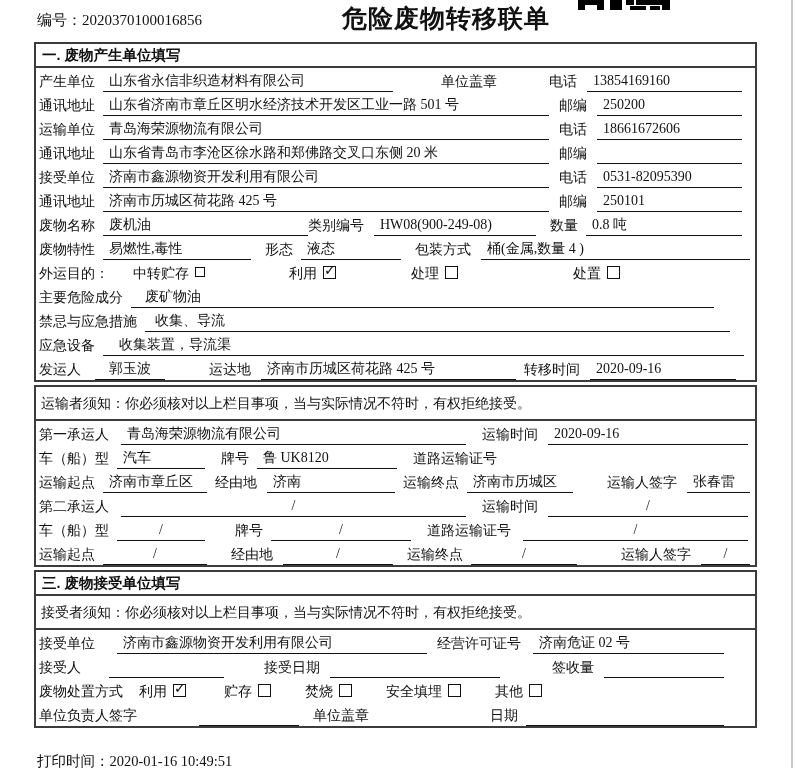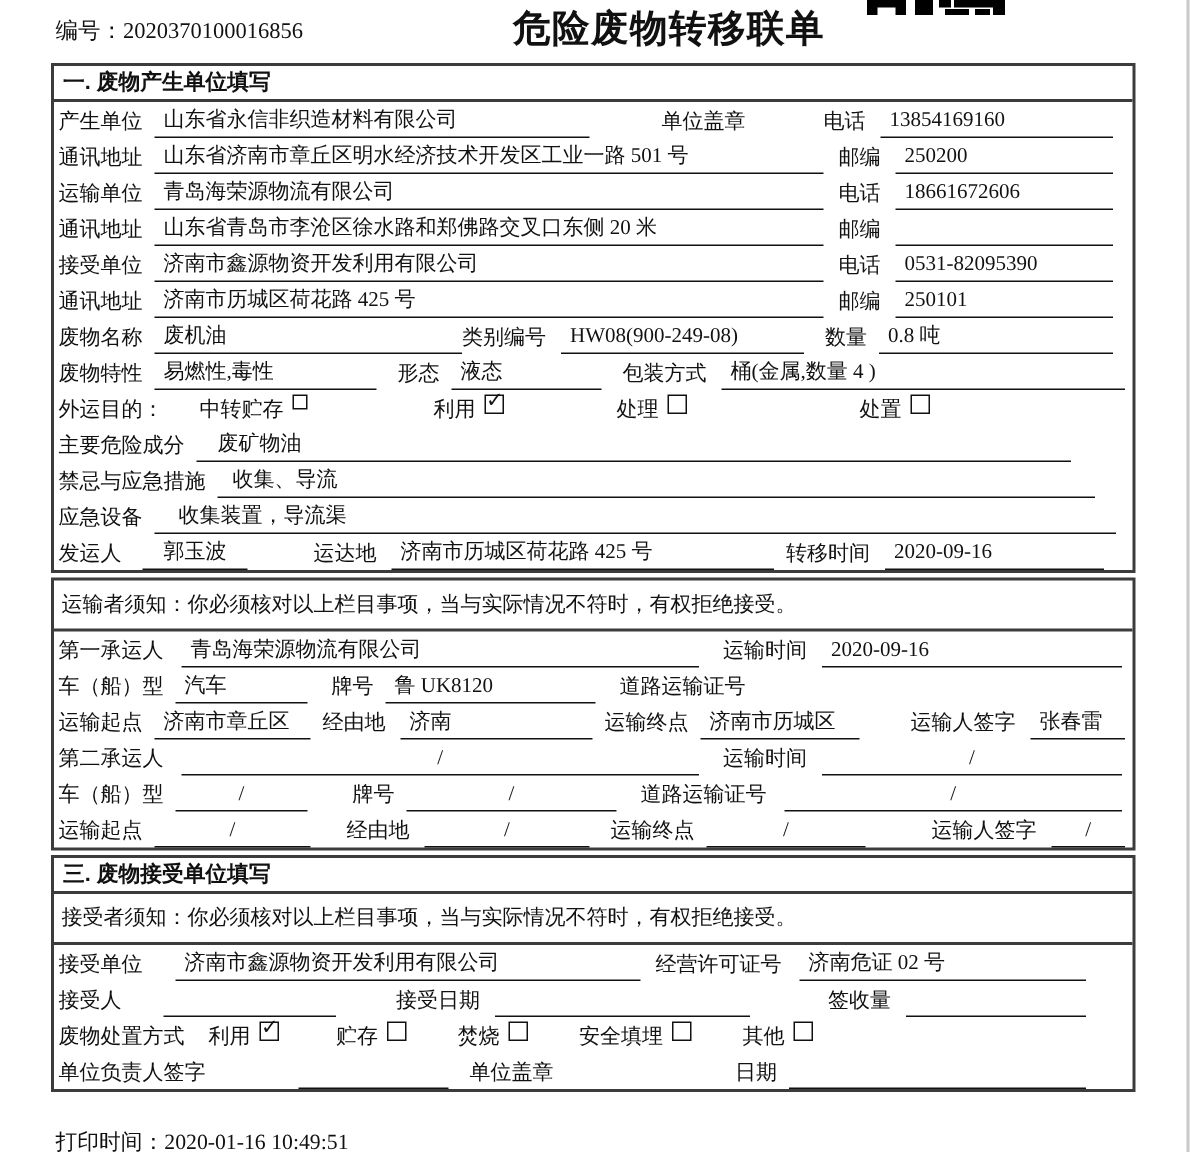--- a/index.html
+++ b/index.html
@@ -38,21 +38,21 @@
   .midlbl { text-align:center; }
   .cb {
     flex:none; display:inline-block; width:13px; height:13px; border:1px solid #111;
     margin:0 0 3px 6px; position:relative; background:#fff;
   }
   .cb.checked::after {
     content:"✓"; position:absolute; left:0px; top:-5px; font-size:14px; font-weight:bold;
     font-family:"DejaVu Sans",sans-serif;
   }
   .cb.small { width:10px; height:10px; }
-  .opt { display:flex; align-items:flex-start; height:21px; }
+  .opt { display:flex; align-items:center; height:21px; }
   .opt .lbl { height:21px; }
   .footer { position:absolute; left:37px; top:752px; font-size:14.5px; white-space:nowrap; }
 </style>
 </head>
 <body>
 
 <div class="right-edge"></div>
 
 <div class="hdr">
   <div class="serial">

